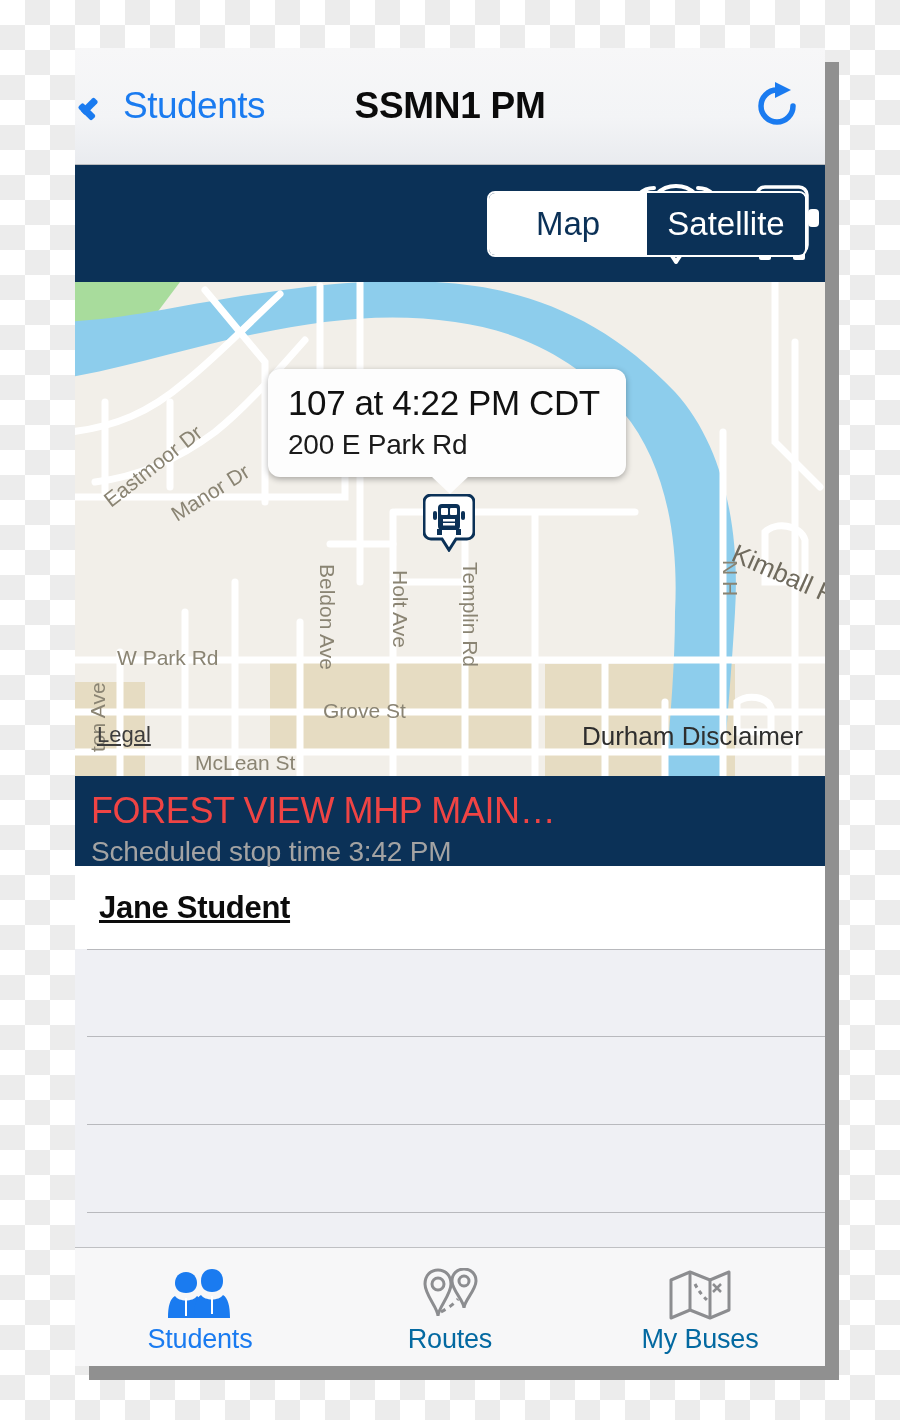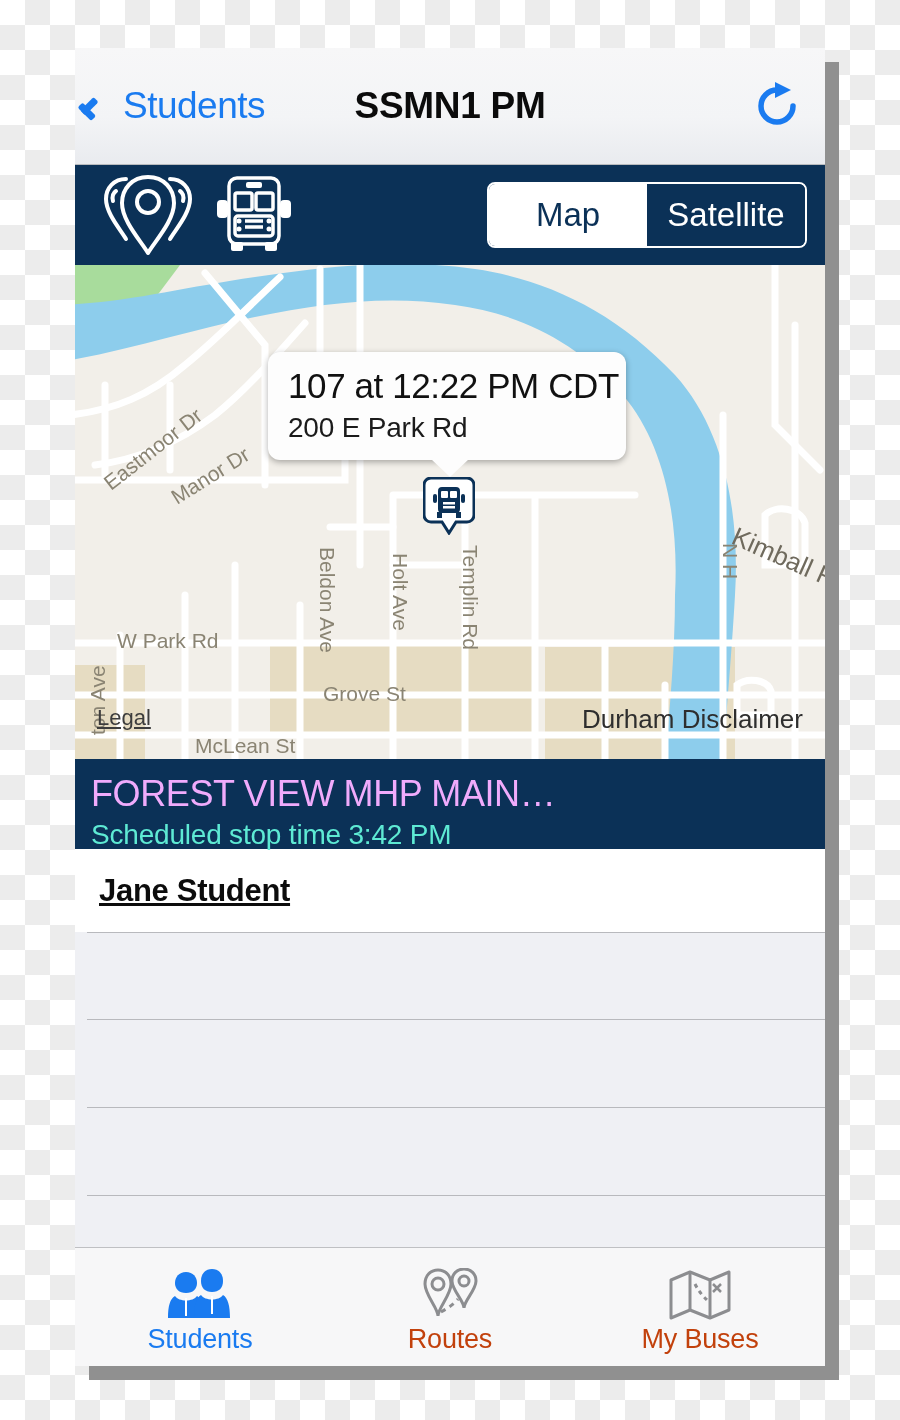--- a/index.html
+++ b/index.html
@@ -87,24 +87,25 @@
     position: absolute;
     right: 22px; top: 50%;
     transform: translateY(-50%);
     width: 52px; height: 52px;
     cursor: pointer;
   }
 
   
   #map-toolbar {
     position: relative;
-    height: 100px;
+    height: 117px;
     background: #0b3157;
     display: flex;
     align-items: center;
+    justify-content: flex-end;
   }
   #pins-button {
     margin-left: 18px;
     width: 110px; height: 86px;
     display: flex; align-items: center; justify-content: center;
     cursor: pointer;
   }
   #bus-button {
     margin-left: 8px;
     width: 86px; height: 86px;
@@ -195,28 +196,28 @@
   }
 
   
   #stop-header {
     background: #0b3157;
     padding: 14px 16px 16px 16px;
     height: 90px;
     box-sizing: border-box;
   }
   #stop-name {
-    color: #f0abfc;
+    color: #ef4444;
     font-size: 36px;
     letter-spacing: -0.4px;
     white-space: nowrap;
     overflow: hidden;
   }
   #stop-time {
-    color: #5eead4;
+    color: #a3a3a3;
     font-size: 28px;
     margin-top: 4px;
     letter-spacing: -0.2px;
   }
 
   
   #student-list { background: #eff0f4; }
   .student-row {
     height: 83px;
     display: flex;
@@ -260,21 +261,21 @@
     display: flex;
     flex-direction: column;
     align-items: center;
     justify-content: center;
     gap: 4px;
     cursor: pointer;
     padding-top: 6px;
   }
   .tab .tab-label { font-size: 27px; letter-spacing: -0.2px; }
   .tab.active .tab-label { color: #1a7bf0; }
-  .tab.inactive .tab-label { color: #c2410c; }
+  .tab.inactive .tab-label { color: #0369a1; }
   .tab-icon { height: 54px; display: flex; align-items: flex-end; }
 </style>
 </head>
 <body>
 
 <div id="phone-shadow-right"></div>
 <div id="phone-shadow-bottom"></div>
 
 <div id="phone">
 
@@ -387,21 +388,21 @@
         <text x="42" y="383">W Park Rd</text>
         <text x="248" y="436">Grove St</text>
         <text x="120" y="488">McLean St</text>
         <text transform="translate(648,278) rotate(90)">N H</text>
         <text transform="translate(30,470) rotate(-90)">ton Ave</text>
         <text transform="translate(655,278) rotate(24)" fill="#6f6a5d" font-size="26">Kimball Rd</text>
       </g>
     </svg>
 
     <div id="map-callout">
-      <div id="callout-title">107 at 12:22 PM CDT</div>
+      <div id="callout-title">107 at 4:22 PM CDT</div>
       <div id="callout-subtitle">200 E Park Rd</div>
     </div>
 
     <div id="bus-marker">
       <svg width="52" height="58" viewBox="0 0 52 58">
         <path d="M8 1 H44 A7 7 0 0 1 51 8 V38 A7 7 0 0 1 44 45 H33 L26 56 L19 45 H8 A7 7 0 0 1 1 38 V8 A7 7 0 0 1 8 1 Z" fill="#ffffff" stroke="#0b3157" stroke-width="3"></path>
         <g fill="#0b3157">
           <rect x="15" y="10" width="22" height="26" rx="4"></rect>
           <rect x="10" y="17" width="4" height="9" rx="2"></rect>
           <rect x="38" y="17" width="4" height="9" rx="2"></rect>

